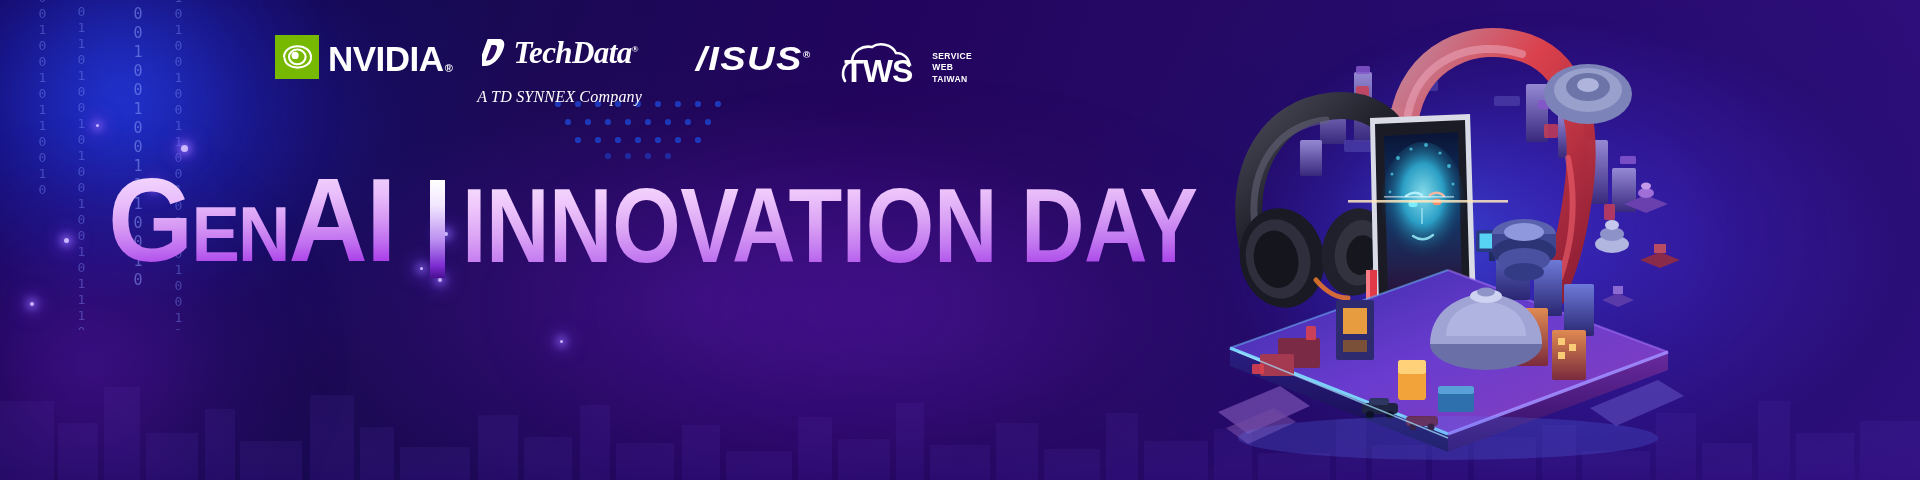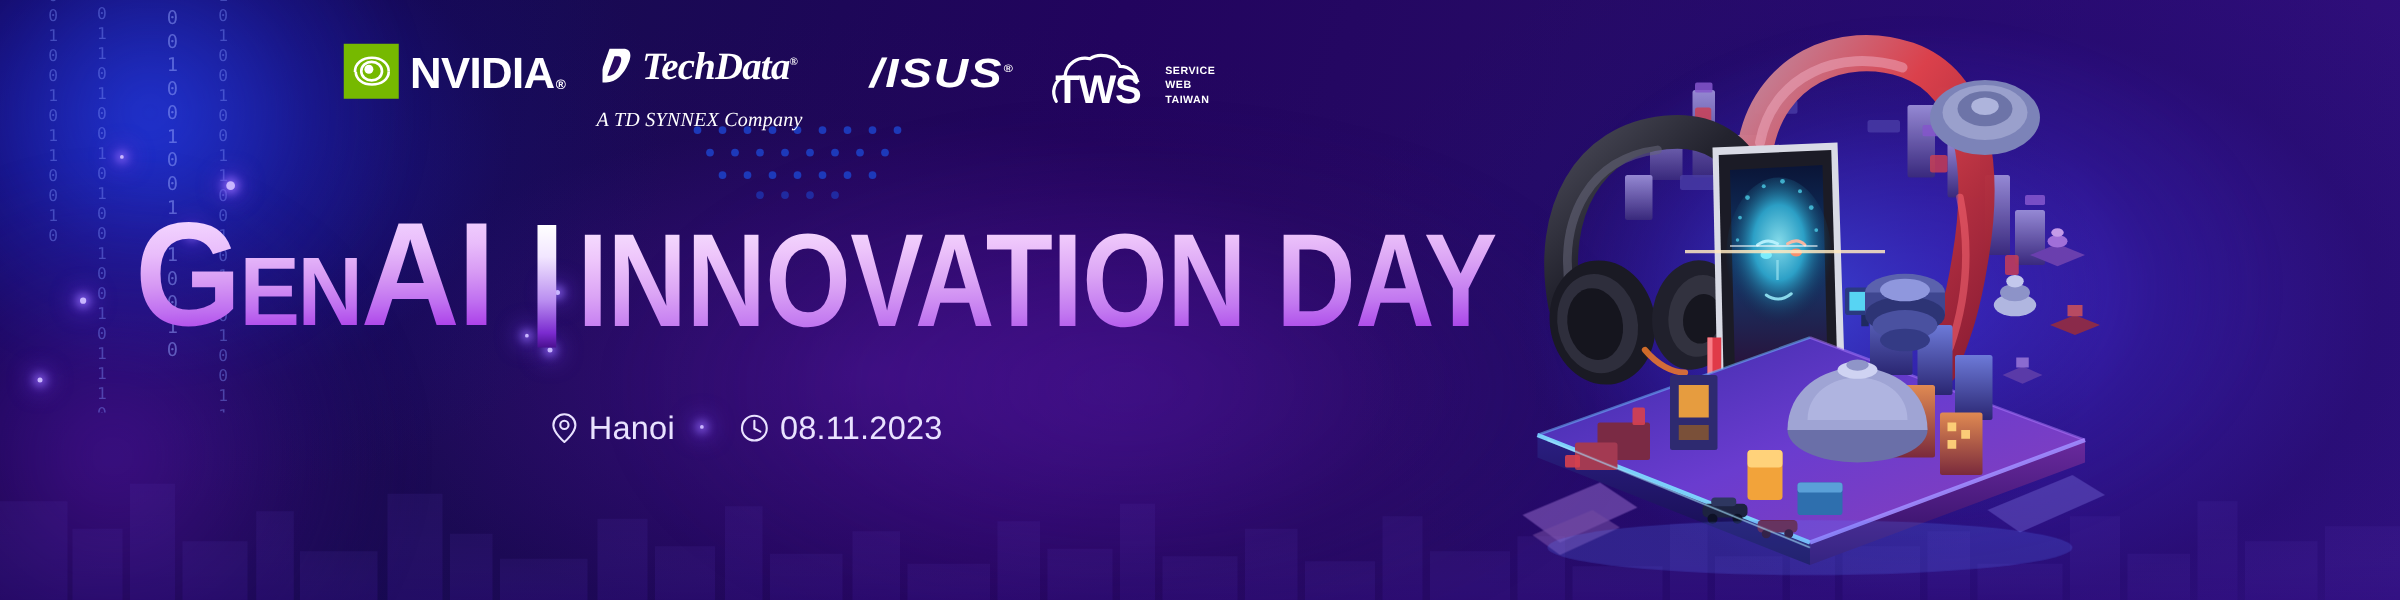--- a/index.html
+++ b/index.html
@@ -466,36 +466,20 @@
     </div>
   </div>
 
   <div class="headline">
     <div class="genai"><span class="big">G</span><span class="small">EN</span><span class="big">AI</span></div>
     <div class="divider"></div>
     <div class="innovation">INNOVATION DAY</div>
   </div>
 
 
-  <div class="meta-row">
-    <div class="meta-item">
-      <svg width="21" height="25" viewBox="0 0 21 25" aria-hidden="true">
-        <path d="M10.5 1.4 C5.6 1.4 1.7 5.3 1.7 10.1 C1.7 16 10.5 23.6 10.5 23.6 C10.5 23.6 19.3 16 19.3 10.1 C19.3 5.3 15.4 1.4 10.5 1.4 Z" fill="none" stroke="#e9e2ff" stroke-width="1.7" stroke-linejoin="round"></path>
-        <circle cx="10.5" cy="9.9" r="3.3" fill="none" stroke="#e9e2ff" stroke-width="1.7"></circle>
-      </svg>
-      <span>Hanoi</span>
-    </div>
-    <div class="meta-item">
-      <svg width="23" height="23" viewBox="0 0 23 23" aria-hidden="true">
-        <circle cx="11.5" cy="11.5" r="9.9" fill="none" stroke="#e9e2ff" stroke-width="1.7"></circle>
-        <path d="M11.5 5.6 L11.5 11.8 L16.3 14.3" fill="none" stroke="#e9e2ff" stroke-width="1.7" stroke-linecap="round"></path>
-      </svg>
-      <span>08.11.2023</span>
-    </div>
-  </div>
 
   <div class="illus">
     <svg viewBox="0 0 480 464" aria-hidden="true">
       <defs>
         <radialGradient id="auraG" cx="50%" cy="50%" r="50%">
           <stop offset="0%" stop-color="#3a46d8" stop-opacity="0.85"></stop>
           <stop offset="55%" stop-color="#2a1f9a" stop-opacity="0.35"></stop>
           <stop offset="100%" stop-color="#160a55" stop-opacity="0"></stop>
         </radialGradient>
         <linearGradient id="platTop" x1="0" y1="0" x2="1" y2="1">

